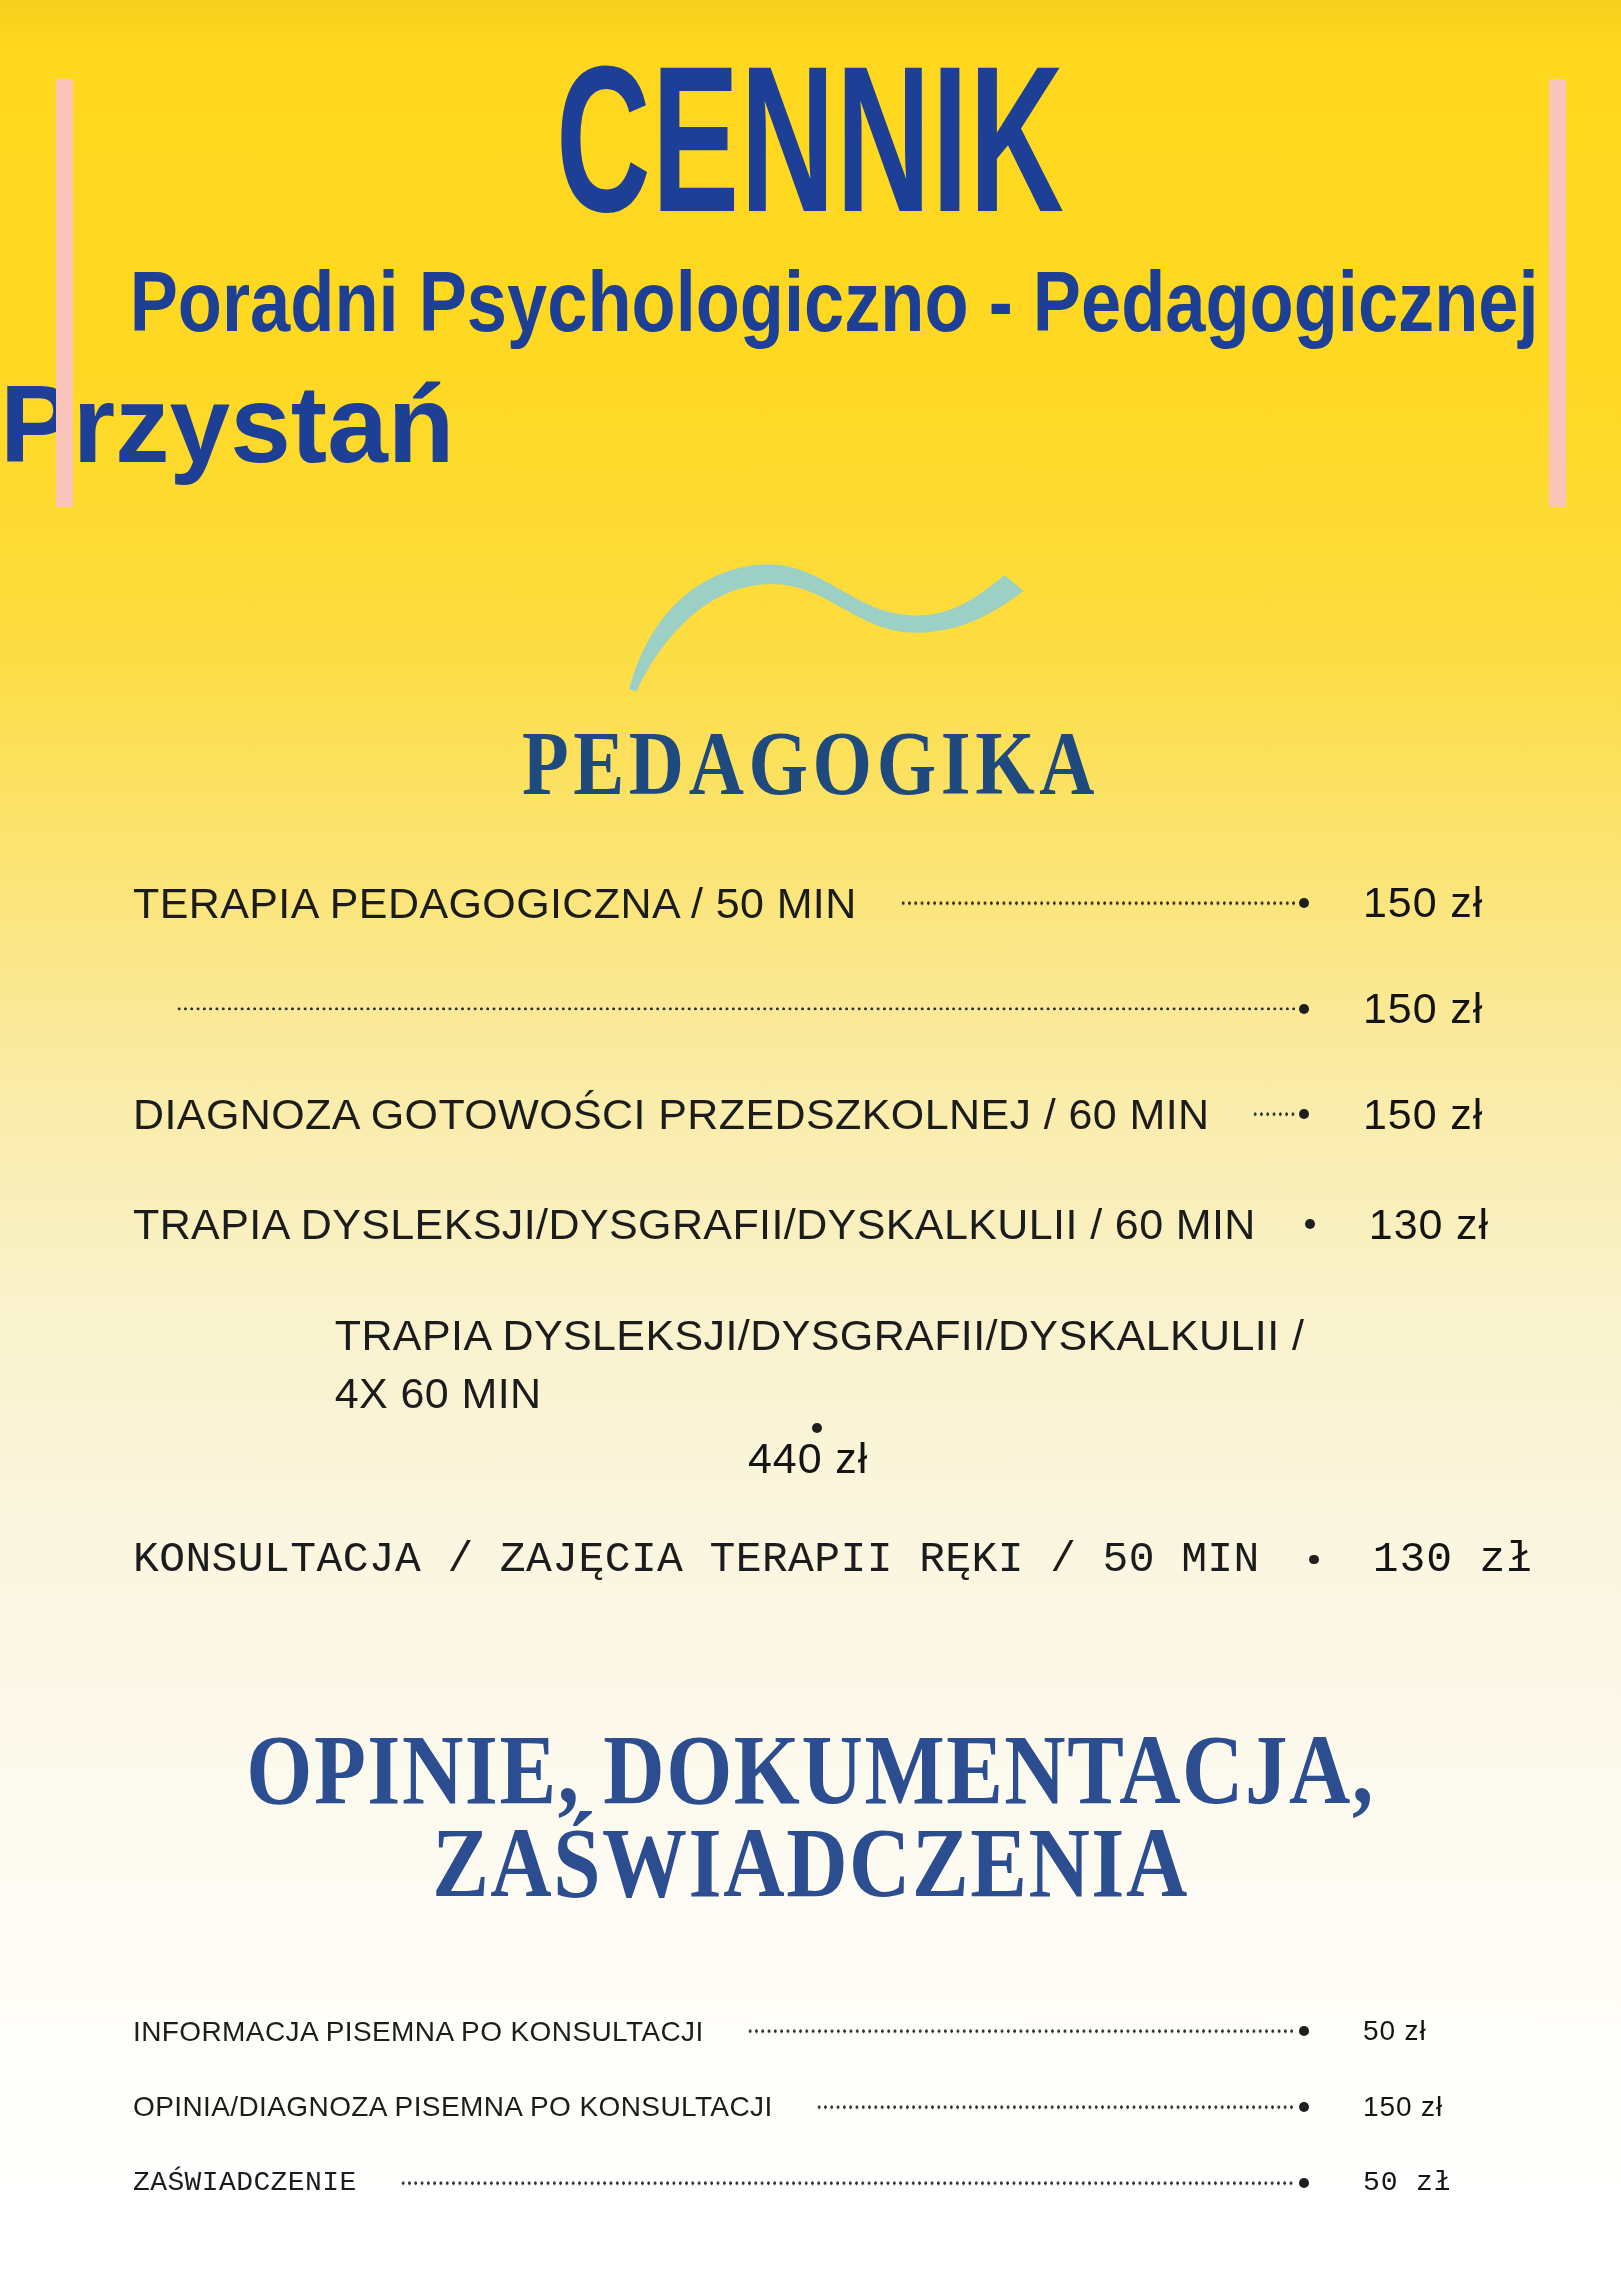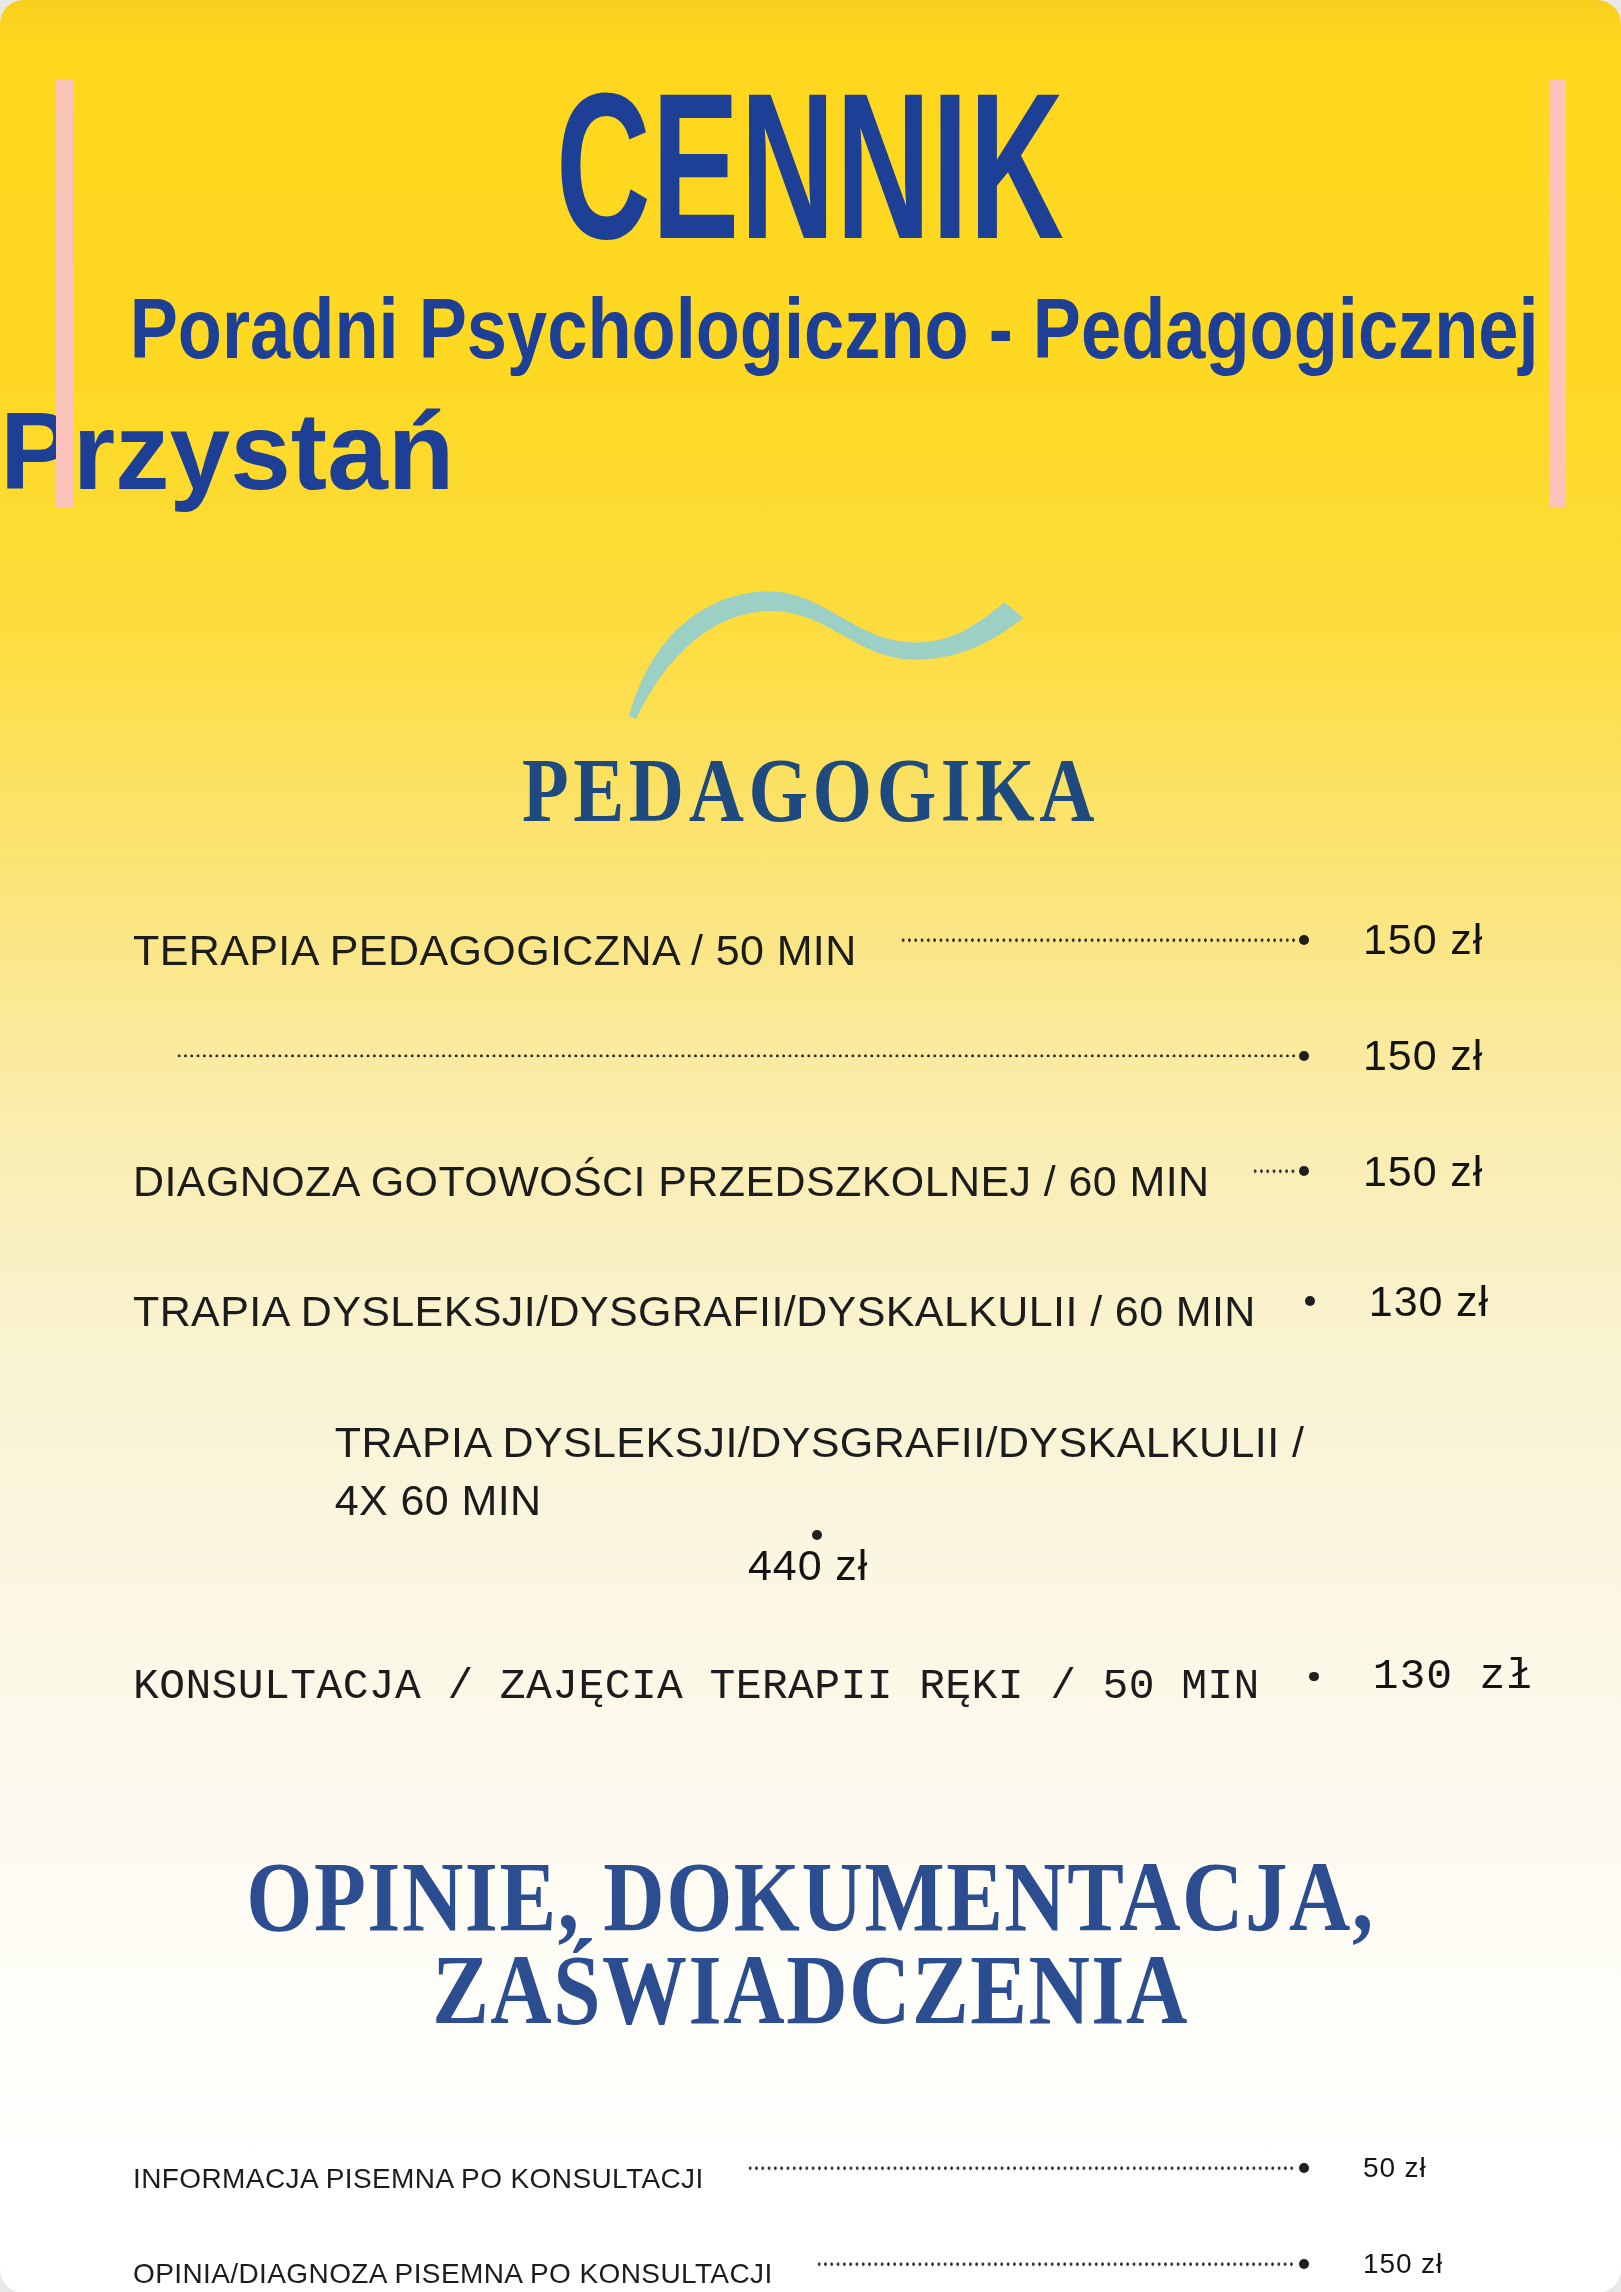--- a/index.html
+++ b/index.html
@@ -3,35 +3,34 @@
 <meta charset="utf-8">
 <style>
   html, body { margin: 0; padding: 0; background: #e8e8e8; }
   .poster {
     position: relative;
     width: 1621px;
     height: 2293px;
     margin: 0 auto;
     overflow: hidden;
     box-sizing: border-box;
-    padding-top: 62px;
+    padding-top: 35px;
     font-family: "Liberation Sans", sans-serif;
     background: linear-gradient(180deg,
       #f7d01e 0%,
       #ffd71e 2%,
       #fed822 16%,
       #fddc3c 27%,
       #fbe476 38%,
       #faecaa 48%,
       #f9f2cc 57%,
       #faf5dd 66%,
       #fcf9ec 76%,
       #fefdf8 88%,
       #ffffff 97%);
-    border-radius: 24px;
   }
   .accent-bar {
     position: absolute;
     top: 79px;
     width: 17px;
     height: 428px;
     background: #fbc4bb;
   }
   .accent-bar.left  { left: 56px; }
   .accent-bar.right { left: 1549px; }
@@ -115,21 +114,20 @@
   }
   .price-list.bottom .price-row { margin-bottom: 38px; font-size: 28px; }
   .price-row.two-line { margin-bottom: 47px; flex-direction: column; }
   .price-row:last-child { margin-bottom: 0; font-family: Liberation Mono, monospace; }
 
   .service-label {
     flex: 0 0 auto;
     white-space: pre-line;
     line-height: 1.35;
     letter-spacing: 0.4px;
-    margin-top: 20px;
   }
   .dotted-leader {
     position: relative;
     flex: 1 1 auto;
     min-width: 16px;
     height: 12.5px;
     margin: 0 54px 0 43px;
   }
   .dotted-leader::before {
     content: '';

